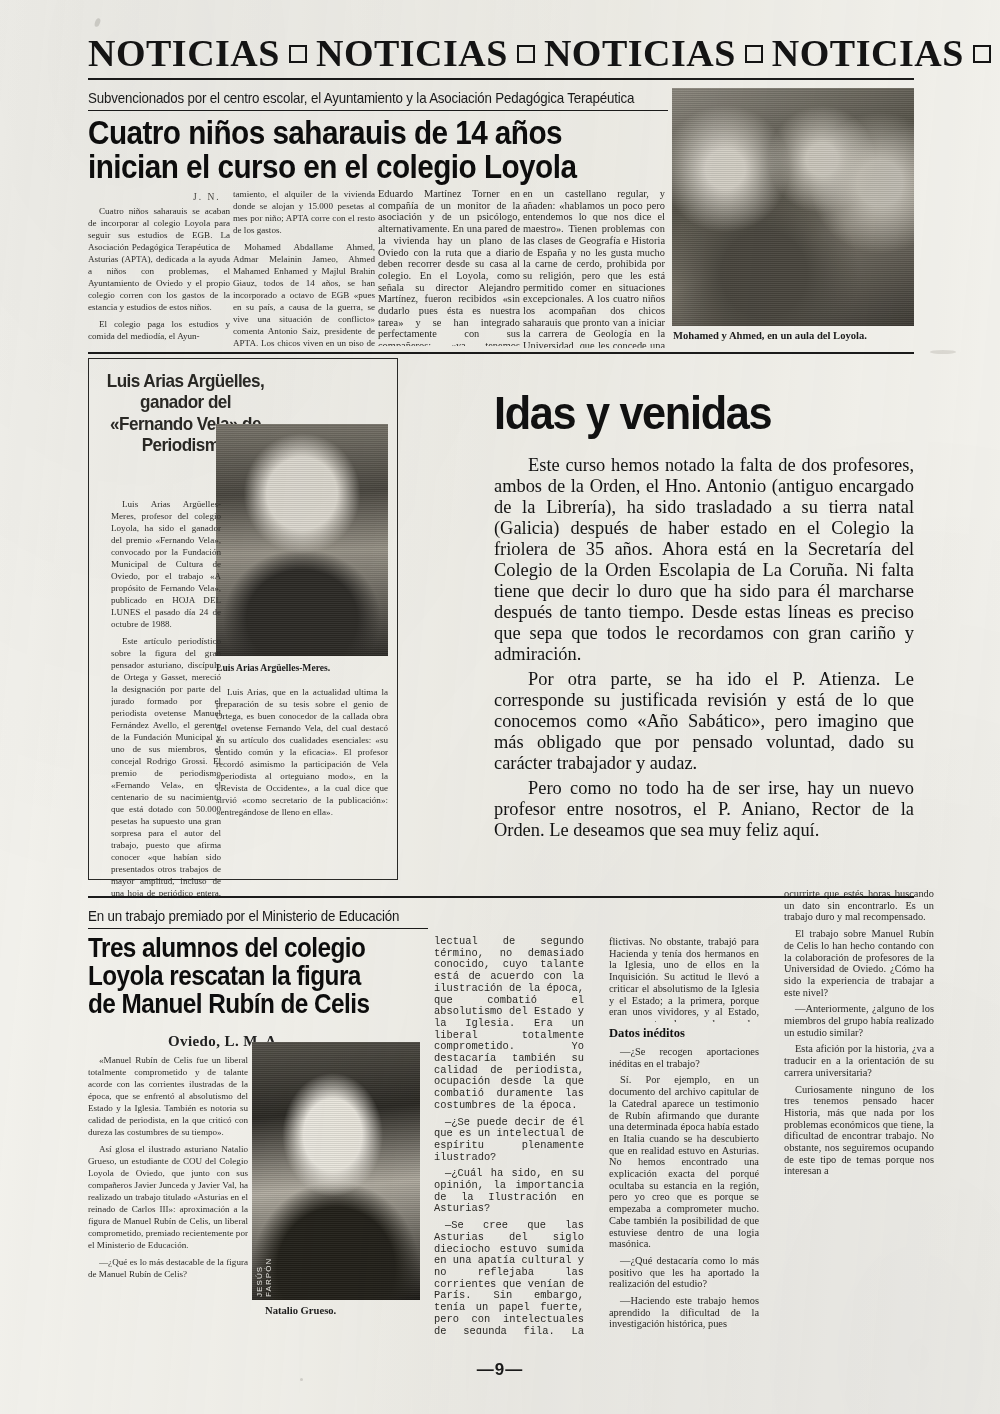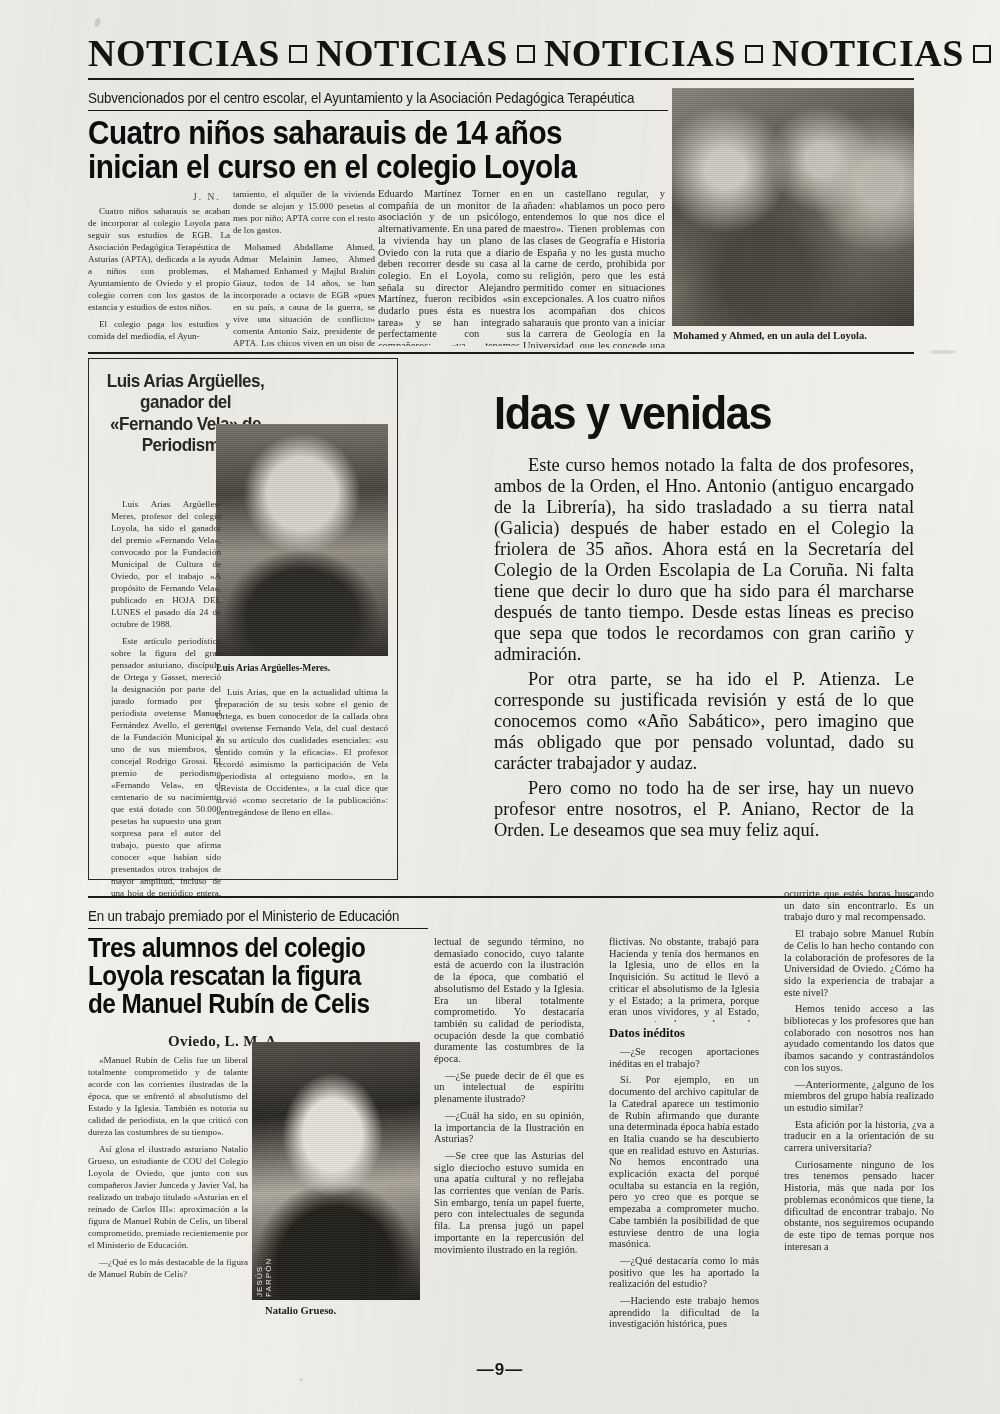--- a/index.html
+++ b/index.html
@@ -211,21 +211,21 @@
       <p>Así glosa el ilustrado asturiano Natalio Grueso, un estudiante de COU del Colegio Loyola de Oviedo, que junto con sus compañeros Javier Junceda y Javier Val, ha realizado un trabajo titulado «Asturias en el reinado de Carlos III»: aproximación a la figura de Manuel Rubín de Celis, un liberal comprometido, premiado recientemente por el Ministerio de Educación.</p>
       <p>—¿Qué es lo más destacable de la figura de Manuel Rubín de Celis?</p>
     </div>
 
     <div class="photo ph-portrait-b" style="left:252px;top:1042px;width:168px;height:258px;">
       <div class="hz"></div>
     </div>
     <div class="credit-v" style="left:255px;top:1245px;height:52px;">JESÚS FARPÓN</div>
     <div class="caption" style="left:265px;top:1305px;">Natalio Grueso.</div>
 
-    <div class="col small" style="left:434px;top:936px;width:150px;height:398px;">
+    <div class="col small" style="left:434px;top:936px;width:150px;height:398px;font-family:Liberation Mono, monospace;">
       <p class="noind">lectual de segundo término, no demasiado conocido, cuyo talante está de acuerdo con la ilustración de la época, que combatió el absolutismo del Estado y la Iglesia. Era un liberal totalmente comprometido. Yo destacaría también su calidad de periodista, ocupación desde la que combatió duramente las costumbres de la época.</p>
       <p>—¿Se puede decir de él que es un intelectual de espíritu plenamente ilustrado?</p>
       <p>—¿Cuál ha sido, en su opinión, la importancia de la Ilustración en Asturias?</p>
       <p>—Se cree que las Asturias del siglo dieciocho estuvo sumida en una apatía cultural y no reflejaba las corrientes que venían de París. Sin embargo, tenía un papel fuerte, pero con intelectuales de segunda fila. La prensa jugó un papel importante en la repercusión del movimiento ilustrado en la región.</p>
 
     </div>
 
     <div class="col small" style="left:609px;top:936px;width:150px;height:86px;">
       <p class="noind">flictivas. No obstante, trabajó para Hacienda y tenía dos hermanos en la Iglesia, uno de ellos en la Inquisición. Su actitud le llevó a criticar el absolutismo de la Iglesia y el Estado; a la primera, porque eran unos vividores, y al Estado, por no estar de acuerdo con las corrientes ilustradas de la época y por su rechazo a todo lo que supusiera liberalismo.</p>
     </div>
@@ -233,21 +233,20 @@
     <div class="col small" style="left:609px;top:1046px;width:150px;height:290px;">
       <p>—¿Se recogen aportaciones inéditas en el trabajo?</p>
       <p>Sí. Por ejemplo, en un documento del archivo capitular de la Catedral aparece un testimonio de Rubín afirmando que durante una determinada época había estado en Italia cuando se ha descubierto que en realidad estuvo en Asturias. No hemos encontrado una explicación exacta del porqué ocultaba su estancia en la región, pero yo creo que es porque se empezaba a comprometer mucho. Cabe también la posibilidad de que estuviese dentro de una logia masónica.</p>
       <p>—¿Qué destacaría como lo más positivo que les ha aportado la realización del estudio?</p>
       <p>—Haciendo este trabajo hemos aprendido la dificultad de la investigación histórica, pues</p>
     </div>
 
     <div class="col small" style="left:784px;top:880px;width:150px;height:400px;margin-top:8px;">
       <p class="noind">ocurrirte que estés horas buscando un dato sin encontrarlo. Es un trabajo duro y mal recompensado.</p>
       <p>El trabajo sobre Manuel Rubín de Celis lo han hecho contando con la colaboración de profesores de la Universidad de Oviedo. ¿Cómo ha sido la experiencia de trabajar a este nivel?</p>
-      <p>Hemos tenido acceso a las bibliotecas y los profesores que han colaborado con nosotros nos han ayudado comentando los datos que íbamos sacando y contrastándolos con los suyos.</p>
       <p>—Anteriormente, ¿alguno de los miembros del grupo había realizado un estudio similar?</p>
       <p>Esta afición por la historia, ¿va a traducir en a la orientación de su carrera universitaria?</p>
       <p>Curiosamente ninguno de los tres tenemos pensado hacer Historia, más que nada por los problemas económicos que tiene, la dificultad de encontrar trabajo. No obstante, nos seguiremos ocupando de este tipo de temas porque nos interesan a</p>
     </div>
 
     <div class="pageno" style="left:0;top:1360px;">—9—</div>
 
     <div class="speck" style="left:95px;top:18px;width:5px;height:9px;transform:rotate(20deg);"></div>
     <div class="speck" style="left:930px;top:350px;width:26px;height:4px;opacity:.4;"></div>
     <div class="speck" style="left:300px;top:1378px;width:3px;height:3px;"></div>

